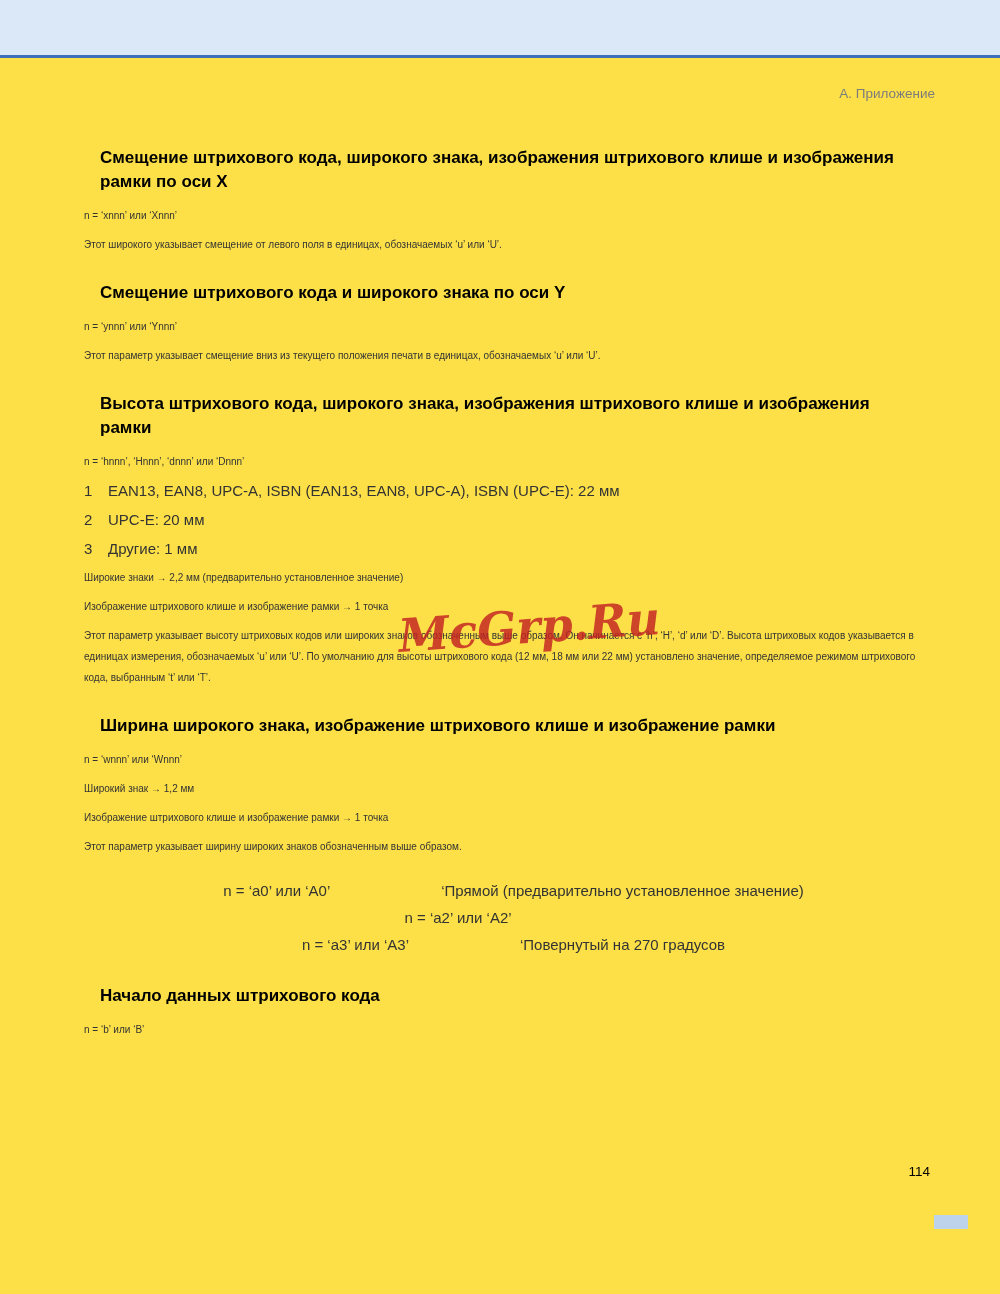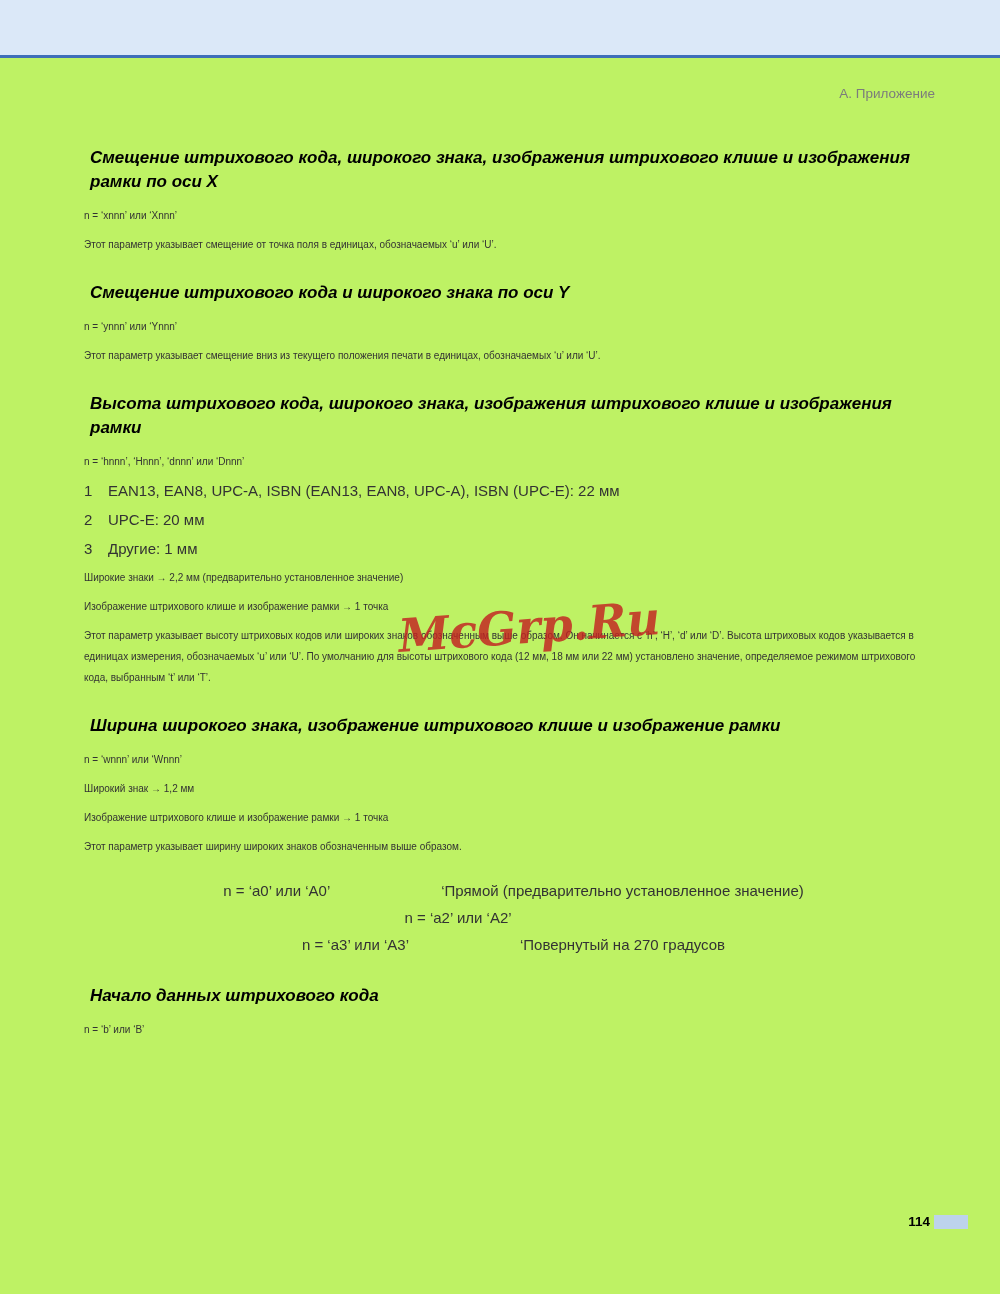--- a/index.html
+++ b/index.html
@@ -6,43 +6,42 @@
   html, body { background: #ffffff; }
   body {
     width: 1000px; height: 1294px;
     font-family: "Liberation Sans", sans-serif;
     position: relative;
     overflow: hidden;
   }
   .page {
     position: relative;
     width: 1000px; height: 1294px;
-    background: #bef264;
+    background: #fde047;
     overflow: hidden;
   }
   .top-band {
     position: absolute; top: 0; left: 0;
     width: 1000px; height: 58px;
     background: #dbe8f8;
     border-bottom: 3px solid #3f6fb8;
   }
   .header-label {
     position: absolute; top: 86px; right: 65px;
     font-size: 13.5px; color: #7c7c7c;
   }
   .content {
     position: absolute; top: 146px; left: 84px;
     width: 851px;
     color: #333333;
   }
   h2 {
     font-size: 17px; line-height: 24px;
     color: #000000; font-weight: bold;
-    margin: 26px 6px 11px;
-    font-style: italic;
+    margin: 26px 16px 11px;
   }
   h2.first { margin-top: 0; }
   p {
     font-size: 10px; line-height: 21px;
     margin: 0 0 8px;
   }
   .num-item {
     display: flex;
     font-size: 15px; line-height: 21px;
     margin: 0 0 8px;
@@ -59,43 +58,43 @@
     font-family: "DejaVu Serif", serif;
     font-style: italic; font-weight: bold;
     font-size: 46px;
     color: #c32222;
     opacity: 0.82;
     transform: rotate(-4deg);
     white-space: nowrap;
     pointer-events: none;
   }
   .footer-num {
-    position: absolute; top: 1214px; right: 70px;
-    font-size: 13.5px; font-weight: bold; color: #000000;
+    position: absolute; top: 1164px; right: 70px;
+    font-size: 13.5px; font-weight: normal; color: #000000;
   }
   .footer-bar {
     position: absolute; top: 1215px; right: 32px;
     width: 34px; height: 14px;
     background: #bdd3ec;
   }
 </style>
 </head>
 <body>
 
 <div class="page">
 
   <div class="top-band"></div>
 
   <div class="header-label">А. Приложение</div>
 
   <div class="content">
 
     <h2 class="first">Смещение штрихового кода, широкого знака, изображения штрихового клише и изображения рамки по оси X</h2>
     <p>n = ‘xnnn’ или ‘Xnnn’</p>
-    <p>Этот параметр указывает смещение от точка поля в единицах, обозначаемых ‘u’ или ‘U’.</p>
+    <p>Этот широкого указывает смещение от левого поля в единицах, обозначаемых ‘u’ или ‘U’.</p>
 
     <h2>Смещение штрихового кода и широкого знака по оси Y</h2>
     <p>n = ‘ynnn’ или ‘Ynnn’</p>
     <p>Этот параметр указывает смещение вниз из текущего положения печати в единицах, обозначаемых ‘u’ или ‘U’.</p>
 
     <h2>Высота штрихового кода, широкого знака, изображения штрихового клише и изображения рамки</h2>
     <p>n = ‘hnnn’, ‘Hnnn’, ‘dnnn’ или ‘Dnnn’</p>
 
     <div class="num-item">
       <span class="num">1</span>

